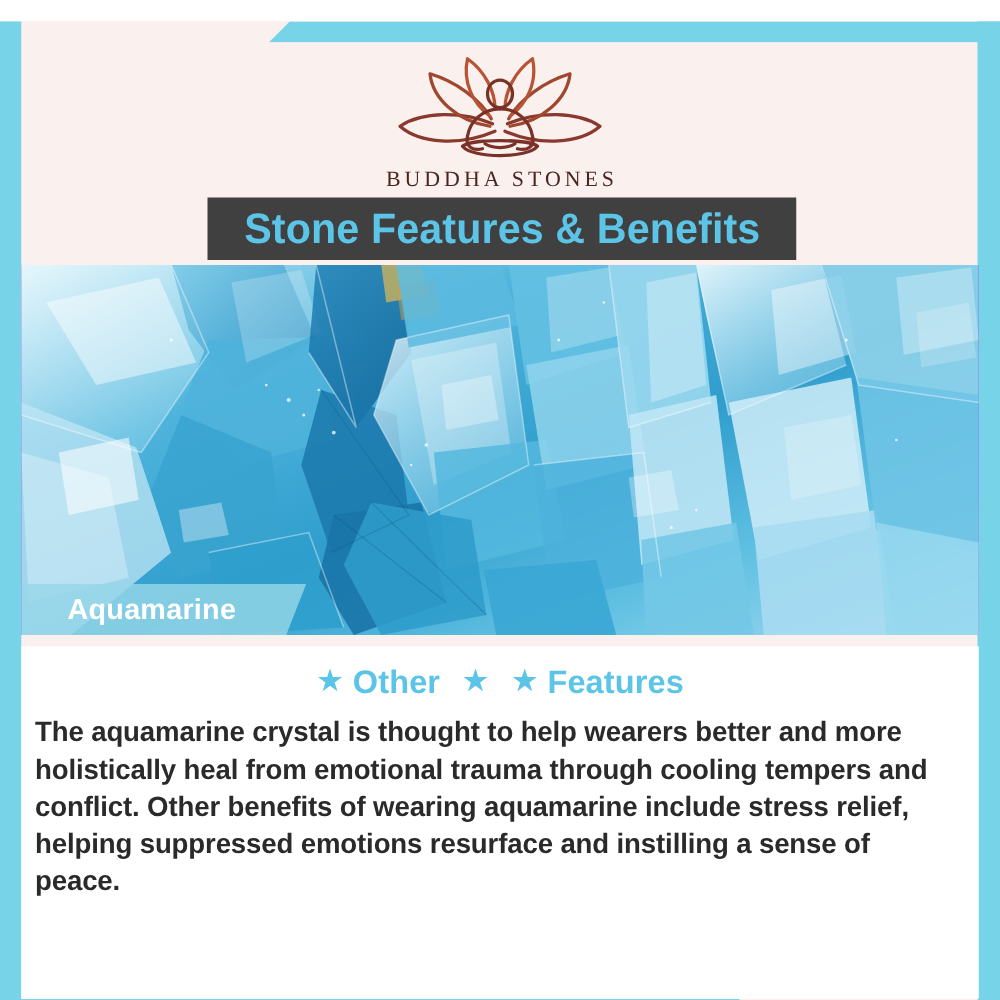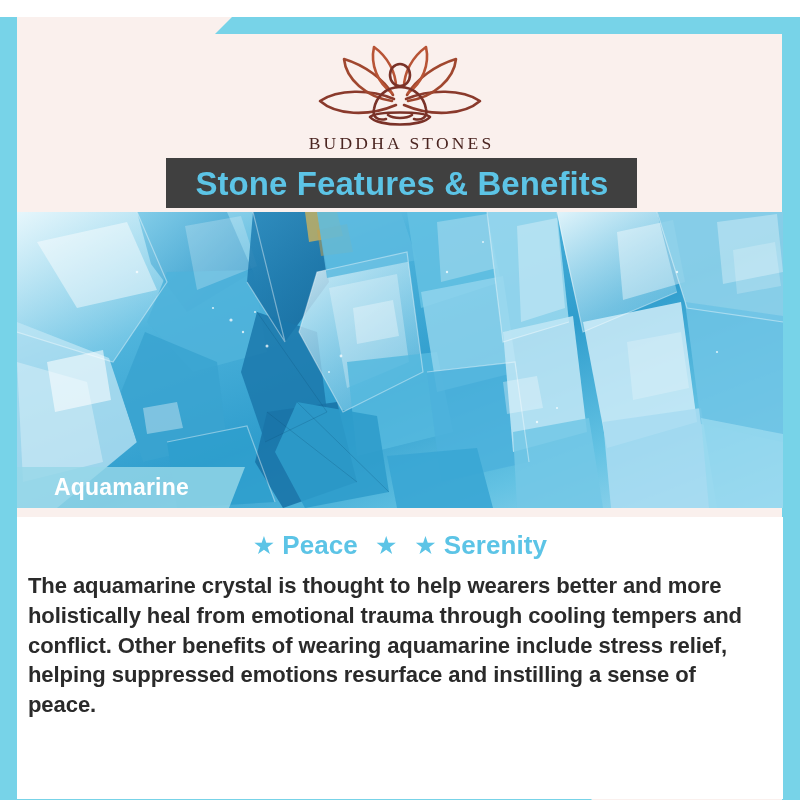--- a/index.html
+++ b/index.html
@@ -346,28 +346,28 @@
     <div class="stone-label">
       <span class="stone-label-text">Aquamarine</span>
     </div>
   </div>
 
   <div class="content">
 
     <div class="keywords">
       <div class="keyword">
         <span class="keyword-star">★</span>
-        <span class="keyword-label">Peace</span>
+        <span class="keyword-label">Other</span>
       </div>
       <div class="keyword">
         <span class="keyword-star">★</span>
       </div>
       <div class="keyword">
         <span class="keyword-star">★</span>
-        <span class="keyword-label">Serenity</span>
+        <span class="keyword-label">Features</span>
       </div>
     </div>
 
     <p class="body-copy">The aquamarine crystal is thought to help wearers better and more holistically heal from emotional trauma through cooling tempers and conflict. Other benefits of wearing aquamarine include stress relief, helping suppressed emotions resurface and instilling a sense of peace.</p>
 
   </div>
 
 </div>
 
 </body></html>

